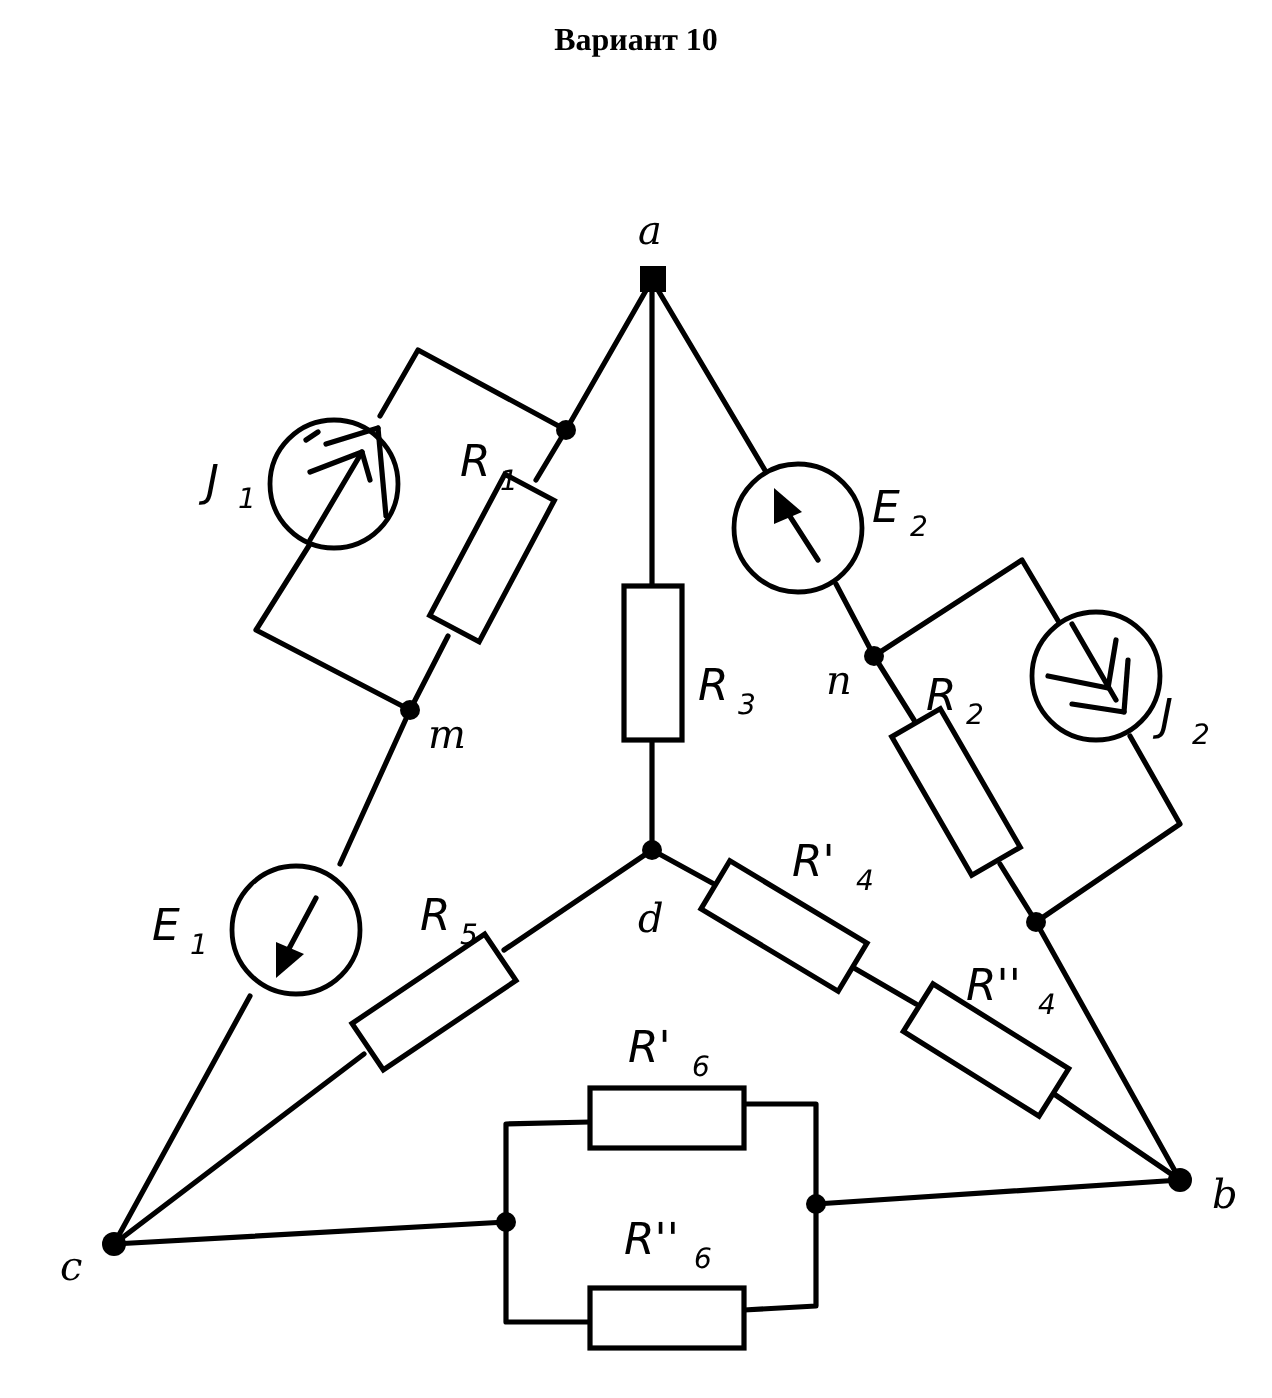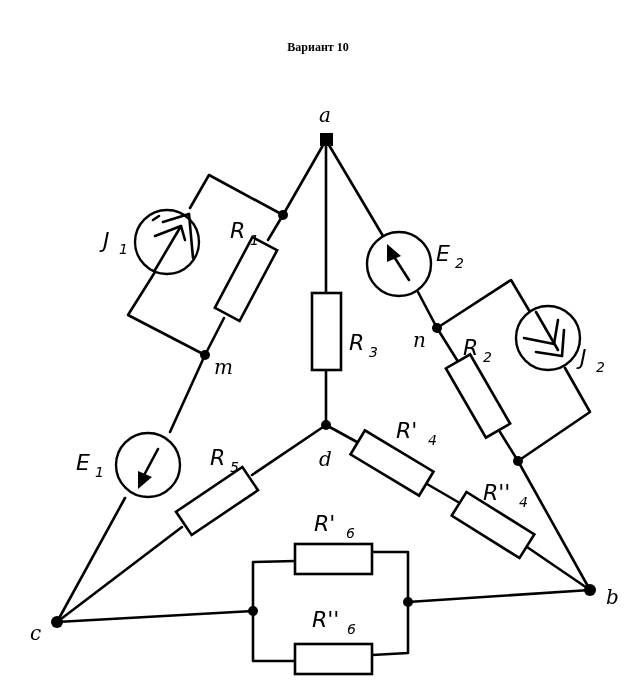--- a/index.html
+++ b/index.html
@@ -1,19 +1,19 @@
 <!DOCTYPE html>
 <html><head>
 <meta charset="utf-8">
 <style>
   html, body { margin: 0; padding: 0; background: #ffffff; }
   body { width: 636px; height: 699px; position: relative; overflow: hidden; }
   .title {
-    position: absolute; left: 0; top: 40px; width: 636px; text-align: center;
-    font-family: "Liberation Serif", serif; font-weight: bold; font-size: 12px; color: #000;
+    position: absolute; left: 0; top: 12px; width: 636px; text-align: center;
+    font-family: "Liberation Serif", serif; font-weight: bold; font-size: 16px; color: #000;
   }
   svg { position: absolute; left: 0; top: 0; }
   .wire { stroke: #000; stroke-width: 2.6; fill: none; stroke-linecap: round; stroke-linejoin: round; }
   .res { stroke: #000; stroke-width: 2.6; fill: #fff; }
   .src { stroke: #000; stroke-width: 2.4; fill: #fff; }
   .node { fill: #000; }
   .lbl { font-family: "DejaVu Sans", sans-serif; font-style: italic; font-size: 22px; fill: #000; }
   .sub { font-family: "DejaVu Sans", sans-serif; font-style: italic; font-size: 14px; fill: #000; }
   .nlbl { font-family: "DejaVu Serif", serif; font-style: italic; font-size: 20px; fill: #000; }
 </style>

